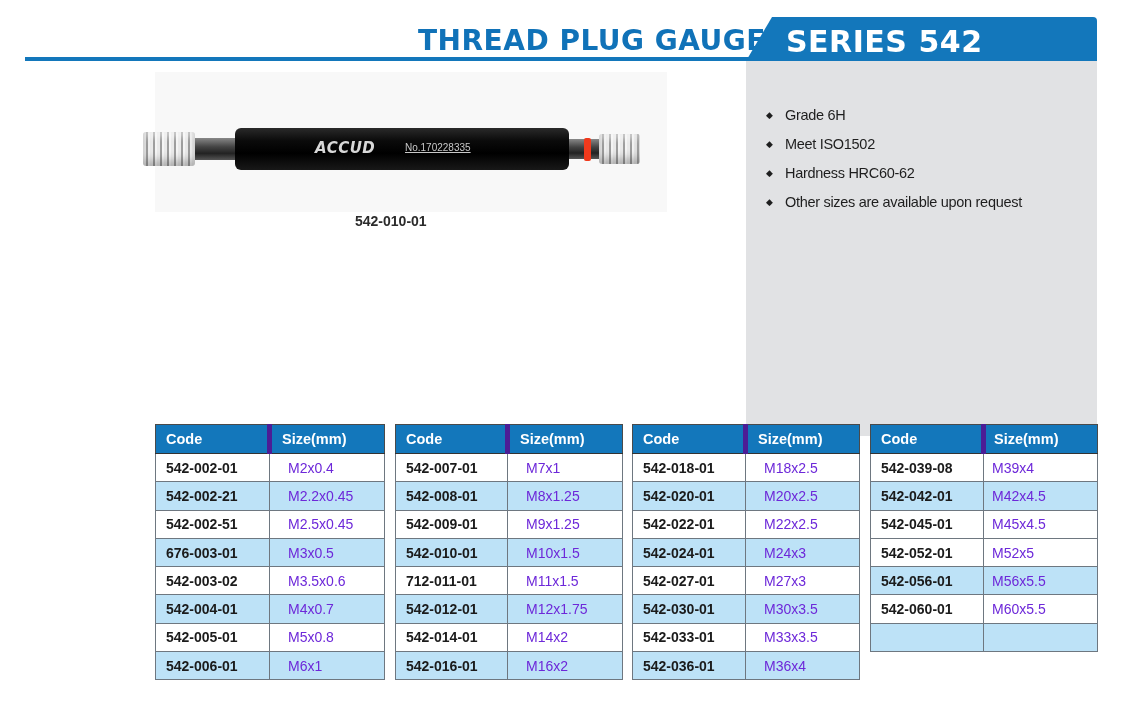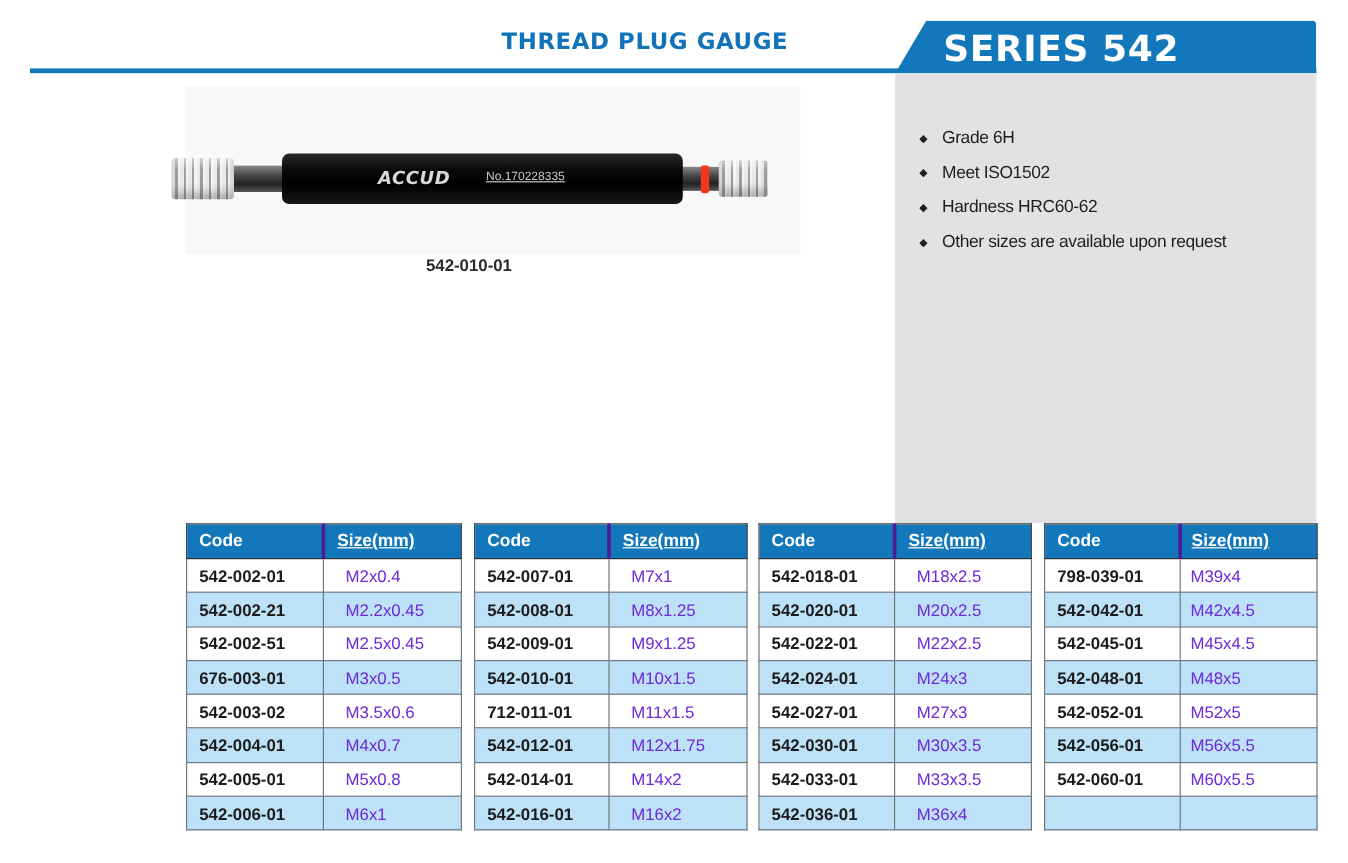--- a/index.html
+++ b/index.html
@@ -3,21 +3,21 @@
 <meta charset="utf-8">
 <style>
   * { box-sizing: border-box; margin: 0; padding: 0; }
   html, body { width: 1123px; height: 719px; background: #ffffff; overflow: hidden; }
   body { position: relative; font-family: "Liberation Sans", sans-serif; color: #1a1a1a; }
 
   
   .title-main {
     position: absolute; left: 418px; top: 24px;
     font-family: "DejaVu Sans", sans-serif; font-weight: bold;
-    font-size: 19px; letter-spacing: 0.5px; color: #1072b8;
+    font-size: 28px; letter-spacing: 0.5px; color: #1072b8;
   }
   .rule {
     position: absolute; left: 25px; top: 57px; width: 1072px; height: 4px;
     background: #1377bb;
   }
   .series-tab {
     position: absolute; left: 746px; top: 17px; width: 351px; height: 44px;
     background: #1377bb;
     clip-path: polygon(26px 0, 100% 0, 100% 100%, 0 100%);
     border-top-right-radius: 4px;
@@ -79,30 +79,30 @@
     position: absolute; left: 170px; top: 14px;
     font-size: 10px; color: #c8c8c8; text-decoration: underline;
   }
   .product-code {
     position: absolute; left: 355px; top: 213px;
     font-weight: bold; font-size: 14px; color: #2b2b2b;
   }
 
   
   table.spec {
-    position: absolute; top: 436px; border-collapse: collapse;
+    position: absolute; top: 424px; border-collapse: collapse;
     font-size: 14px;
     border-radius: 28px;
   }
   table.spec th {
     background: #1377bb; color: #ffffff; font-weight: bold; text-align: left;
     height: 29px; padding: 0 10px; font-size: 14.5px;
     border: 1px solid #4a4a4a; border-bottom: 1px solid #333;
   }
-  table.spec th + th { border-left: 3px solid #4c1d95; text-decoration: underline; }
+  table.spec th + th { border-left: 5px solid #4c1d95; }
   table.spec td {
     height: 28.3px; padding: 0 10px; border: 1px solid #6e7780;
     white-space: nowrap;
   }
   table.spec td.code { font-weight: bold; color: #1b1b1b; }
   table.spec td.size { color: #6d28d9; padding-left: 18px; }
   table.spec tr.alt td { background: #bde2f7; }
   table.spec tr.plain td { background: #ffffff; }
   #t1 { left: 155px; } #t1 .c1 { width: 114px; } #t1 .c2 { width: 115px; }
   #t2 { left: 395px; } #t2 .c1 { width: 112px; } #t2 .c2 { width: 115px; }
@@ -284,35 +284,31 @@
 
 <table class="spec" id="t4">
   <thead>
       <tr>
     <th class="c1">Code</th>
     <th class="c2">Size(mm)</th>
   </tr>
     </thead>
   <tbody>
     <tr class="plain">
-        <td class="code">798-039-01</td>
+        <td class="code">542-039-08</td>
         <td class="size">M39x4</td>
       </tr>
     <tr class="alt">
         <td class="code">542-042-01</td>
         <td class="size">M42x4.5</td>
       </tr>
     <tr class="plain">
         <td class="code">542-045-01</td>
         <td class="size">M45x4.5</td>
       </tr>
-    <tr class="alt">
-        <td class="code">542-048-01</td>
-        <td class="size">M48x5</td>
-      </tr>
     <tr class="plain">
         <td class="code">542-052-01</td>
         <td class="size">M52x5</td>
       </tr>
     <tr class="alt">
         <td class="code">542-056-01</td>
         <td class="size">M56x5.5</td>
       </tr>
     <tr class="plain">
         <td class="code">542-060-01</td>

